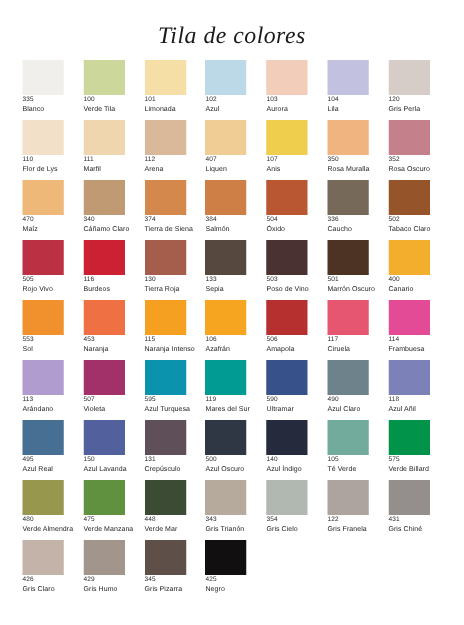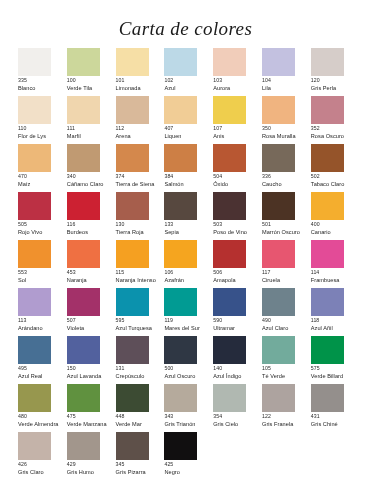--- a/index.html
+++ b/index.html
@@ -75,21 +75,21 @@
     white-space: nowrap;
     display: block;
     margin-top: 1px;
   }
 </style>
 </head>
 <body>
 
 <div id="page">
 
-  <div id="chart-title">Carta de colores</div>
+  <div id="chart-title">Tila de colores</div>
 
   <div id="swatch-grid">
       <div class="swatch-row">
         <div class="swatch-cell">
           <span class="swatch-chip" style="background: rgb(241, 239, 236);"></span>
           <span class="swatch-labels">
             <span class="swatch-code">335</span>
             <span class="swatch-name">Blanco</span>
           </span>
         </div>

